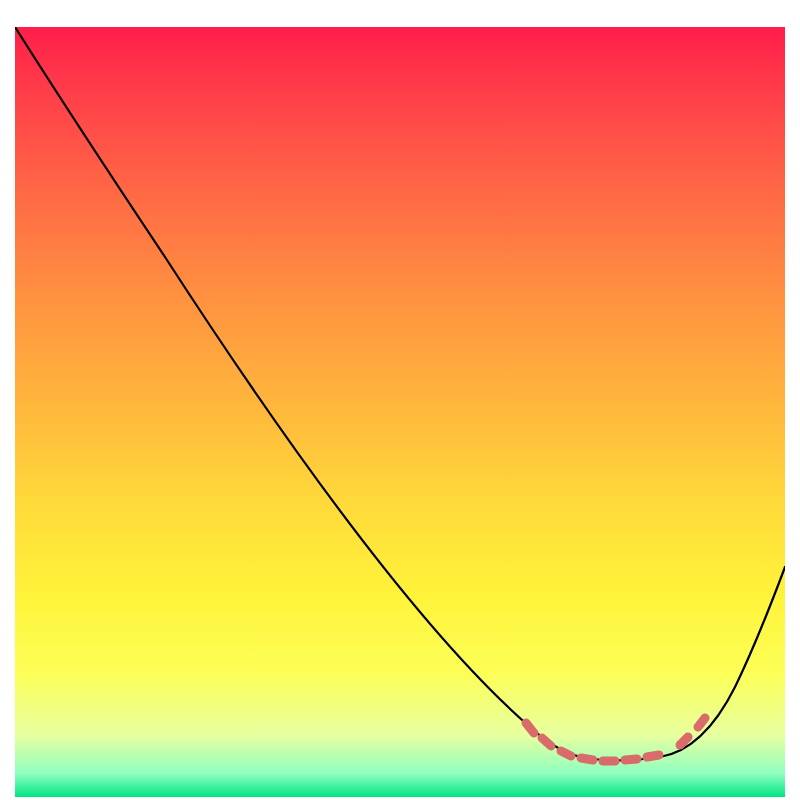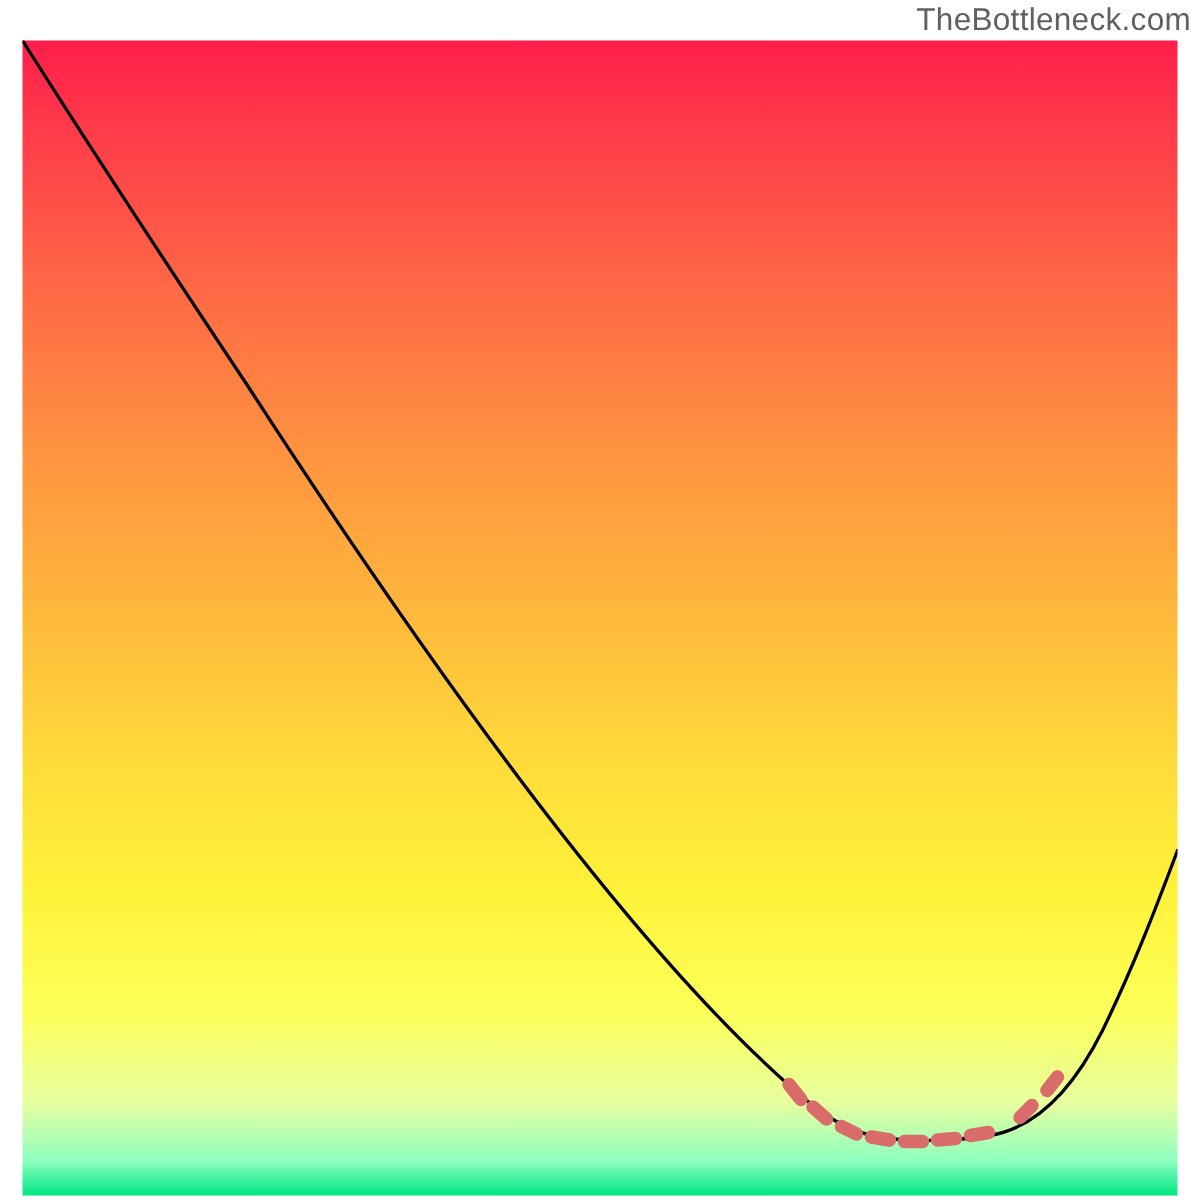--- a/index.html
+++ b/index.html
@@ -43,21 +43,20 @@
     font-size: 21px;
     color: #606060;
     font-weight: 400;
     letter-spacing: 0.2px;
   }
 </style>
 </head>
 <body>
 <div class="stage">
 
-  <div class="watermark">TheBottleneck.com</div>
 
   <div class="plot-area">
     <svg class="curve" viewBox="0 0 770 770" preserveAspectRatio="none">
 
       <path d="M 0 0
                C 60 95, 110 170, 150 230
                C 260 400, 400 600, 515 700
                C 533 716, 550 728, 575 732
                C 600 734, 618 734, 645 730
                C 675 725, 700 700, 720 660

